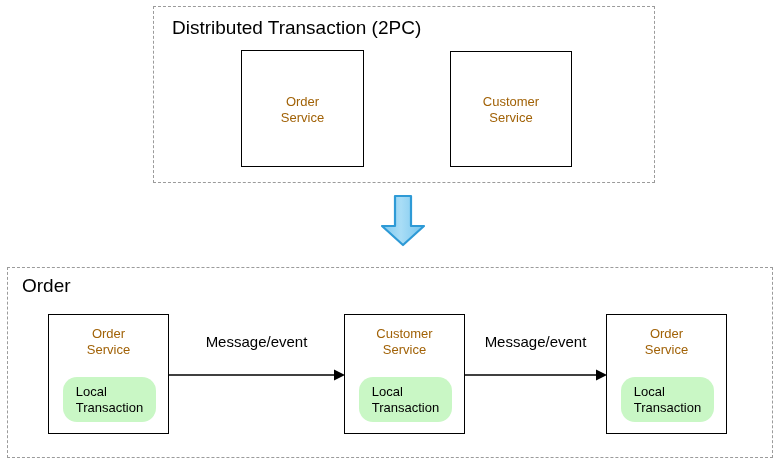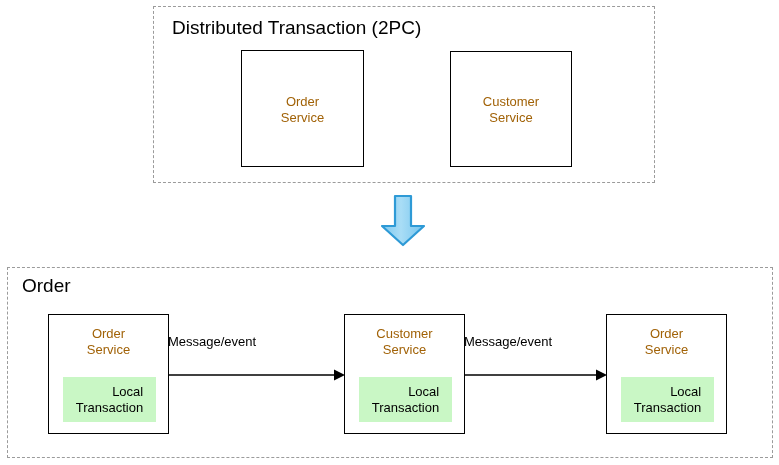--- a/index.html
+++ b/index.html
@@ -109,43 +109,45 @@
   .local-txn {
     position: absolute;
     left: 14px;
     top: 62px;
     width: 93px;
     height: 45px;
     background: #c9f7c5;
     display: flex;
     align-items: center;
     justify-content: center;
-    text-align: right;
+    text-align: left;
     font-size: 13px;
     line-height: 16px;
     white-space: pre-line;
     color: #000000;
+    border-radius: 14px;
   }
 
   
   .flow-arrow {
     position: absolute;
     top: 360px;
     height: 30px;
   }
   #flow-1 { left: 168px; width: 177px; }
   #flow-2 { left: 464px; width: 143px; }
 
   .flow-label {
     position: absolute;
     top: 334px;
-    font-size: 13px;
+    font-size: 15px;
     line-height: 16px;
     white-space: nowrap;
     color: #000000;
+    text-align: center;
   }
   #flow-label-1 { left: 168px; width: 177px; }
   #flow-label-2 { left: 464px; width: 143px; }
 
   
   #big-arrow {
     position: absolute;
     left: 378px;
     top: 193px;
     width: 50px;

